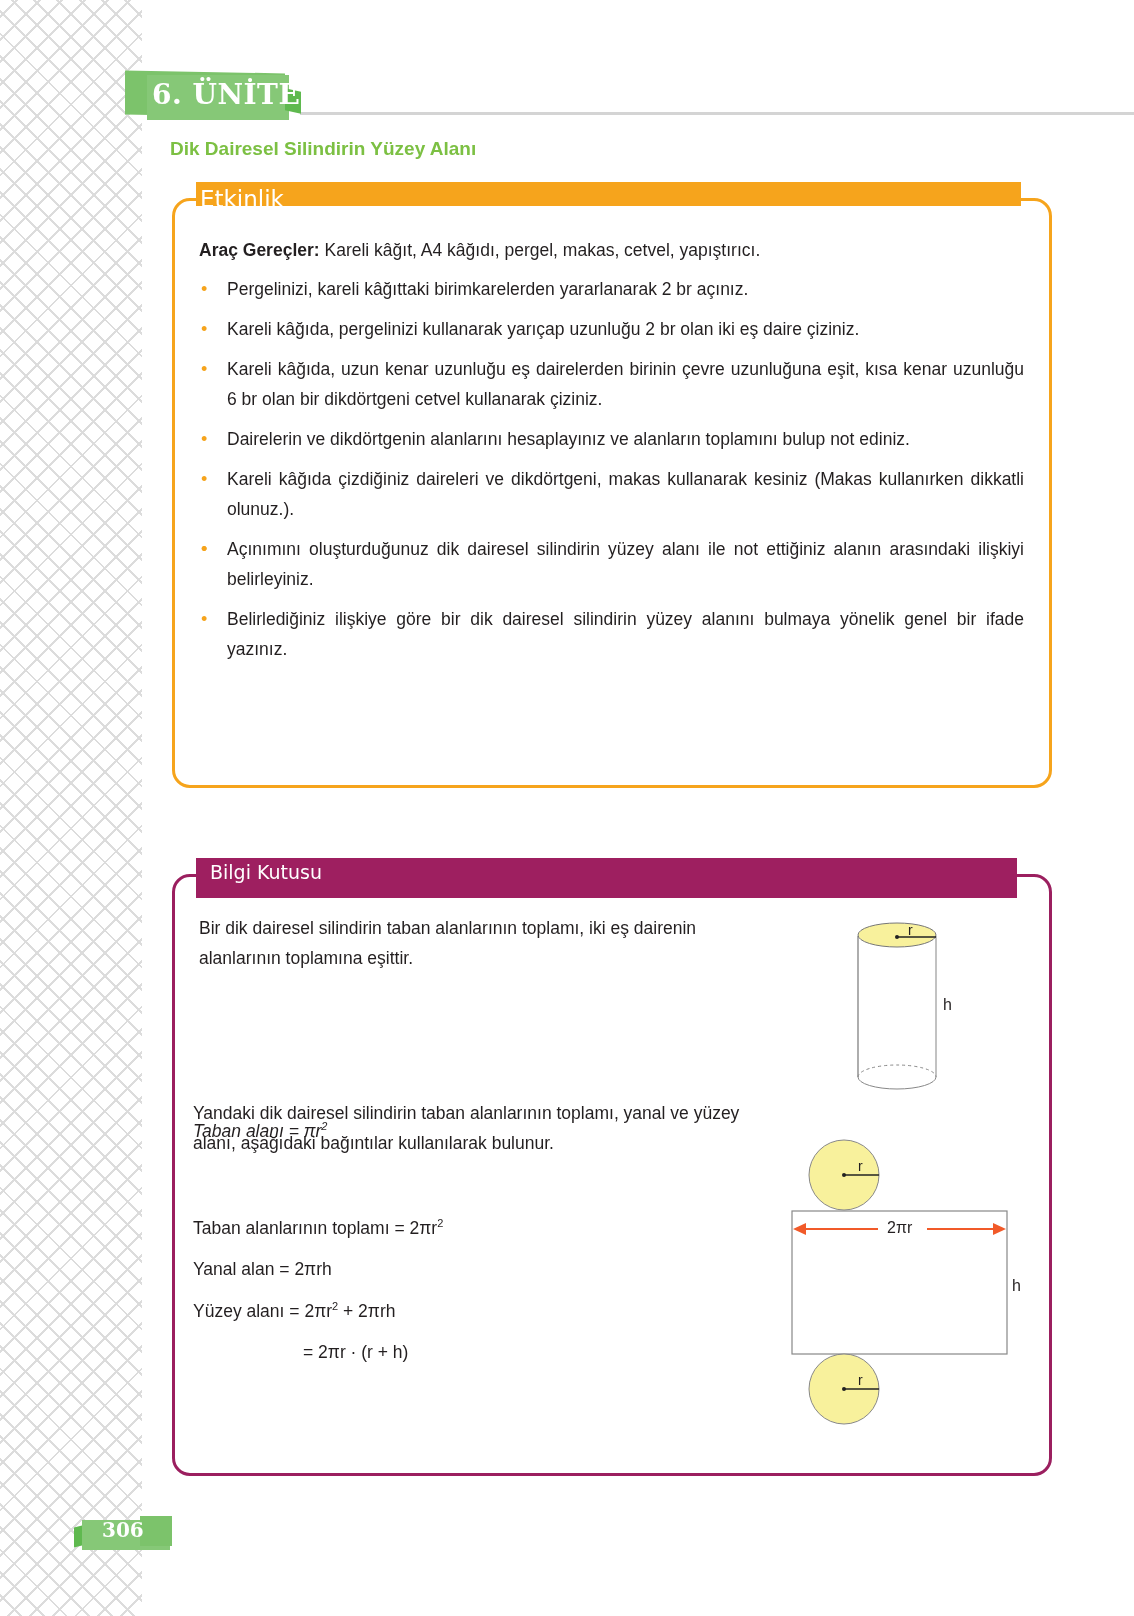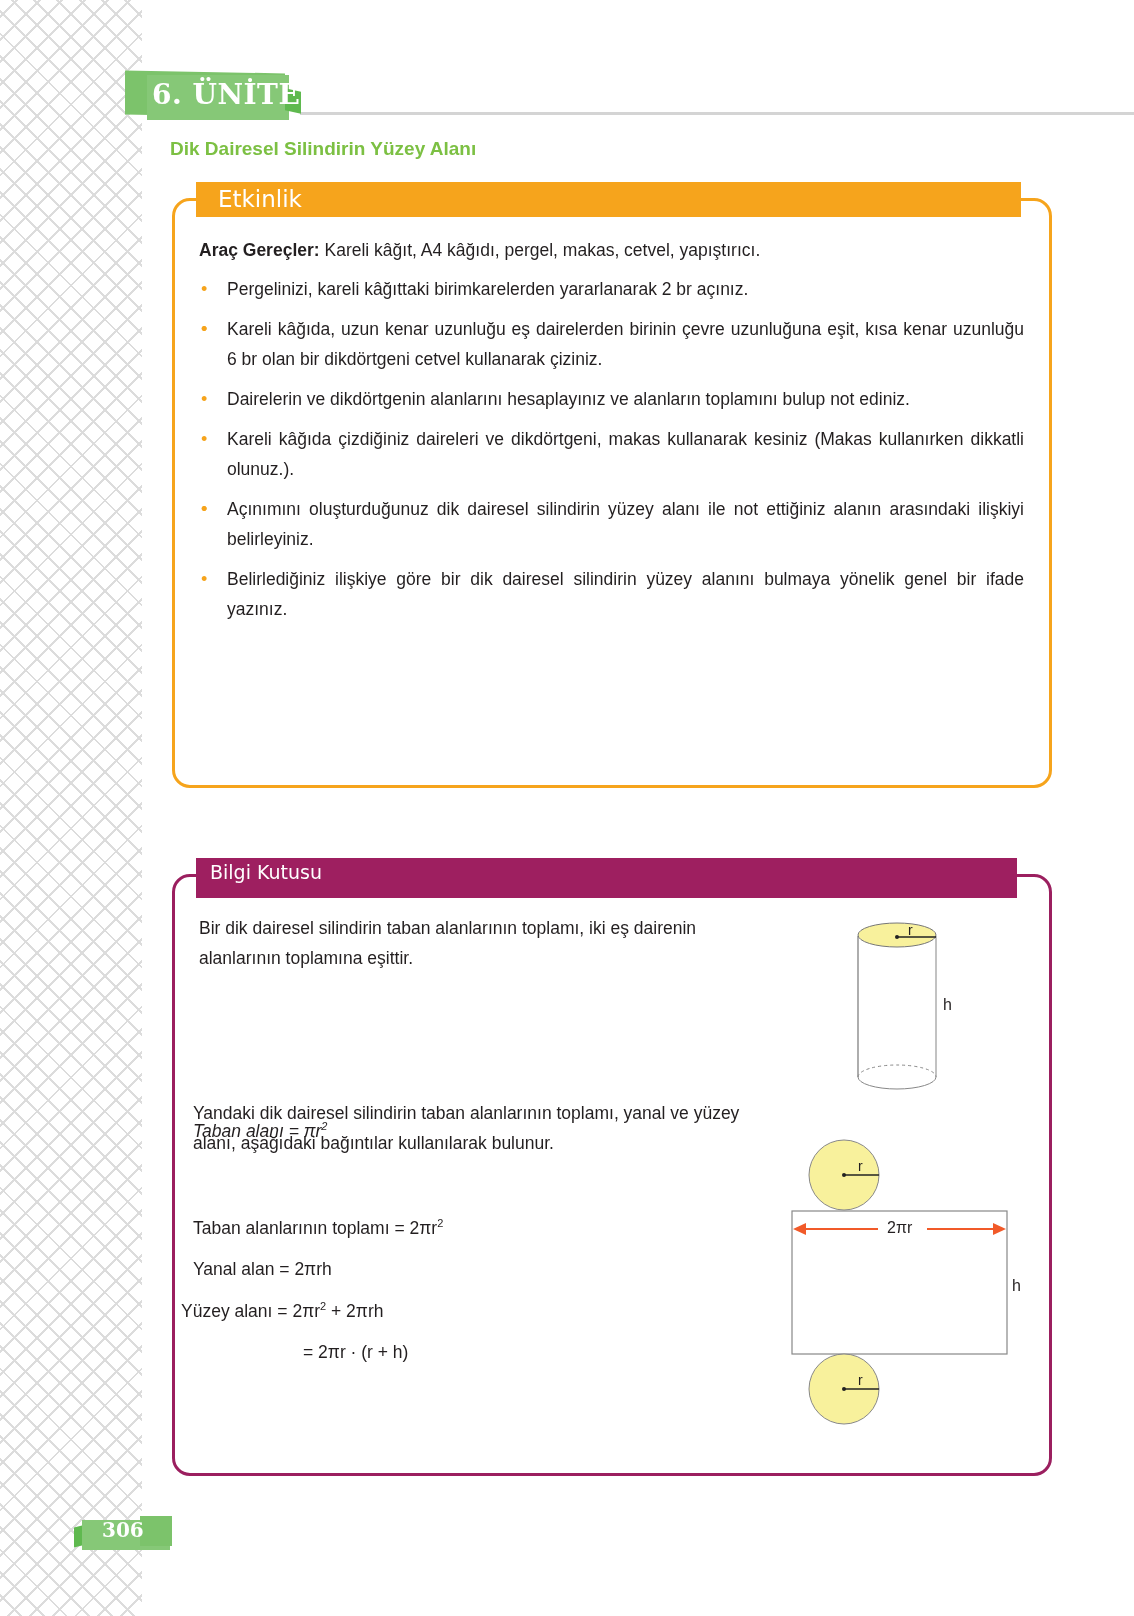--- a/index.html
+++ b/index.html
@@ -16,21 +16,21 @@
   .unit-tab .b2{position:absolute;left:22px;top:5px;width:142px;height:45px;background:#86c877;}
   .unit-tab .b3{position:absolute;left:160px;top:20px;width:16px;height:22px;background:#5fb94f;transform:skewY(12deg);}
   .unit-text{position:absolute;left:152px;top:78px;font-family:"DejaVu Serif",serif;font-weight:bold;
     font-size:28px;color:#fff;letter-spacing:0.5px;}
   .section-title{position:absolute;left:170px;top:138px;font-size:19px;font-weight:bold;color:#7cc043;}
 
   .box{position:absolute;border-style:solid;border-width:3px;border-radius:18px;background:#fff;}
   .box-orange{left:172px;top:198px;width:874px;height:584px;border-color:#f6a41c;}
   .box-purple{left:172px;top:874px;width:874px;height:596px;border-color:#9b1f5f;}
   .bar{position:absolute;color:#fff;font-family:"DejaVu Sans",sans-serif;}
-  .bar-orange{left:196px;top:182px;width:825px;height:35px;background:#f6a41c;font-size:23px;line-height:35px;padding-left:22px;box-sizing:border-box;}
+  .bar-orange{left:196px;top:182px;width:825px;height:24px;background:#f6a41c;font-size:23px;line-height:35px;padding-left:4px;box-sizing:border-box;}
   .bar-purple{left:196px;top:858px;width:821px;height:40px;background:#9e1f60;font-size:19px;line-height:28px;padding-left:14px;box-sizing:border-box;}
 
   .txt{position:absolute;font-size:17.5px;line-height:30px;}
   .materials{left:199px;top:235px;}
   .materials b{font-weight:bold;}
   .bullets{position:absolute;left:199px;top:274px;width:825px;margin:0;padding:0;list-style:none;}
   .bullets li{position:relative;padding-left:28px;font-size:17.5px;line-height:30px;margin-bottom:10px;text-align:justify;}
   .bullets li .dot{position:absolute;left:2px;top:0;color:#f6a41c;font-size:18px;}
 
   .info1{left:199px;top:913px;width:580px;}
@@ -53,21 +53,21 @@
 <div class="unit-text">6. ÜNİTE</div>
 <div class="section-title">Dik Dairesel Silindirin Yüzey Alanı</div>
 
 <div class="box box-orange"></div>
 <div class="bar bar-orange">Etkinlik</div>
 <div class="txt materials">
   <b>Araç Gereçler:</b><span> Kareli kâğıt, A4 kâğıdı, pergel, makas, cetvel, yapıştırıcı.</span>
 </div>
 <ul class="bullets">
   <li><span class="dot">•</span><span>Pergelinizi, kareli kâğıttaki birimkarelerden yararlanarak 2 br açınız.</span></li>
-  <li><span class="dot">•</span></li>
+  <li><span class="dot">•</span><span>Kareli kâğıda, pergelinizi kullanarak yarıçap uzunluğu 2 br olan iki eş daire çiziniz.</span></li>
   <li><span class="dot">•</span><span>Kareli kâğıda, uzun kenar uzunluğu eş dairelerden birinin çevre uzunluğuna eşit, kısa kenar uzunluğu 6 br olan bir dikdörtgeni cetvel kullanarak çiziniz.</span></li>
   <li><span class="dot">•</span><span>Dairelerin ve dikdörtgenin alanlarını hesaplayınız ve alanların toplamını bulup not ediniz.</span></li>
   <li><span class="dot">•</span><span>Kareli kâğıda çizdiğiniz daireleri ve dikdörtgeni, makas kullanarak kesiniz (Makas kullanırken dikkatli olunuz.).</span></li>
   <li><span class="dot">•</span></li>
   <li><span class="dot">•</span><span>Açınımını oluşturduğunuz dik dairesel silindirin yüzey alanı ile not ettiğiniz alanın arasındaki ilişkiyi belirleyiniz.</span></li>
   <li><span class="dot">•</span><span>Belirlediğiniz ilişkiye göre bir dik dairesel silindirin yüzey alanını bulmaya yönelik genel bir ifade yazınız.</span></li>
 </ul>
 
 <div class="box box-purple"></div>
 <div class="bar bar-purple">Bilgi Kutusu</div>
@@ -76,21 +76,21 @@
 
 <div class="formula" style="left:193px;top:1120px;font-style:italic;">
   <span>Taban alanı</span> <span>= πr</span><sup>2</sup>
 </div>
 <div class="formula" style="left:193px;top:1217px;">
   <span>Taban alanlarının toplamı</span> <span>= 2πr</span><sup>2</sup>
 </div>
 <div class="formula" style="left:193px;top:1259px;">
   <span>Yanal alan</span> <span>= 2πrh</span>
 </div>
-<div class="formula" style="left:181px;top:1300px;">
+<div class="formula" style="left:193px;top:1300px;">
   <span>Yüzey alanı</span> <span>= 2πr</span><sup>2</sup><span> + 2πrh</span>
 </div>
 <div class="formula" style="left:303px;top:1342px;">
   <span>= 2πr · (r + h)</span>
 </div>
 
 <svg class="diagram" width="1134" height="1616" style="pointer-events:none;">
   <line x1="858" y1="936" x2="858" y2="1077" stroke="#777" stroke-width="1.2"></line>
   <line x1="936" y1="936" x2="936" y2="1077" stroke="#999" stroke-width="1.2"></line>
   <path d="M858 1077 A39 12 0 0 1 936 1077" fill="none" stroke="#888" stroke-width="1" stroke-dasharray="3,3"></path>

